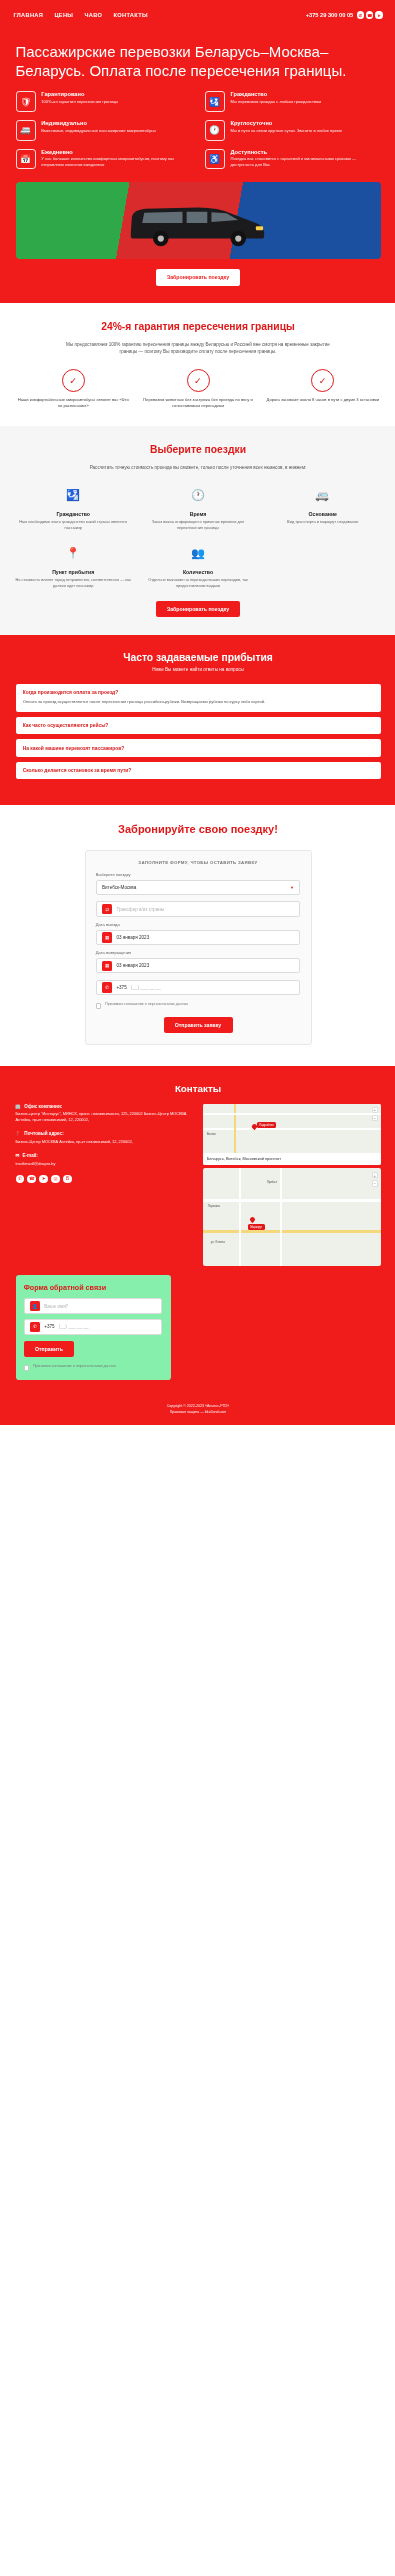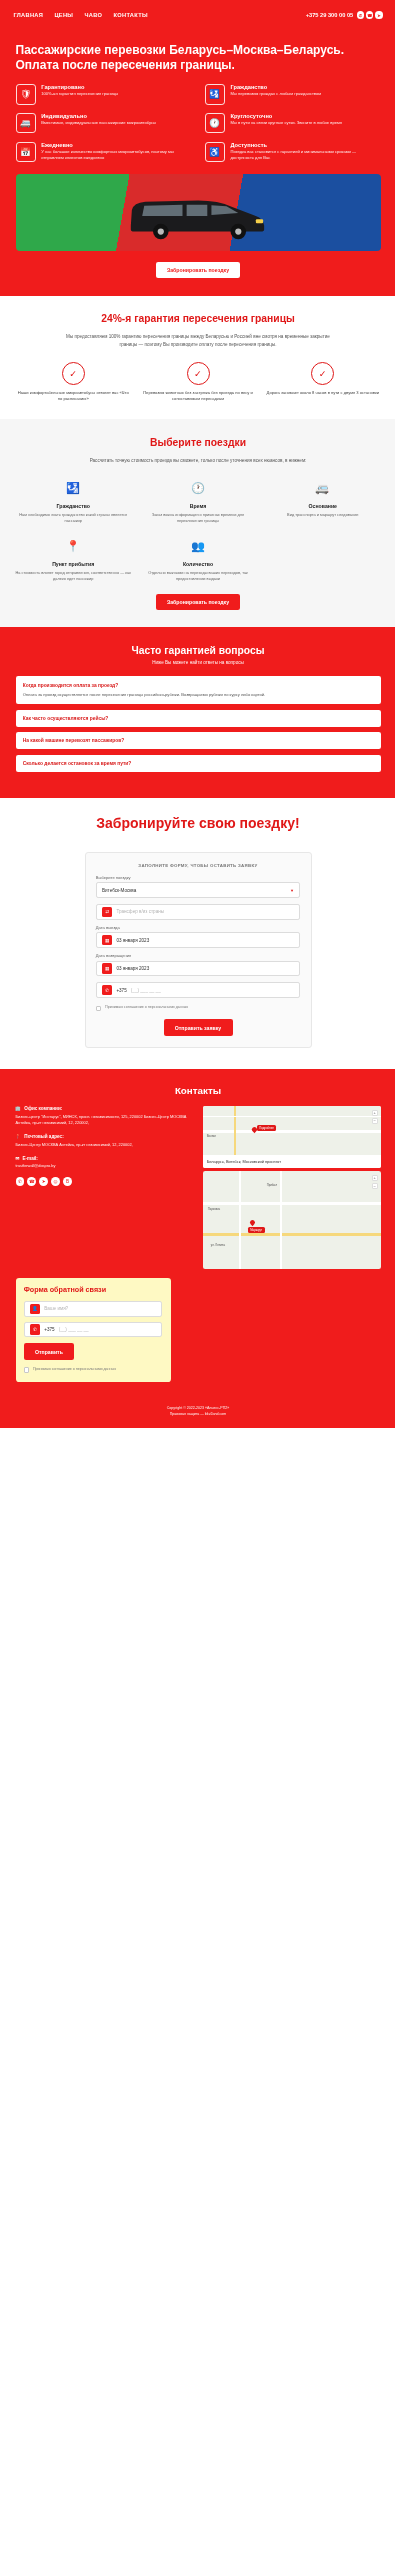--- a/index.html
+++ b/index.html
@@ -32,21 +32,21 @@
   .phone-icons { display: flex; gap: 2.1px; }
   .mini-ic {
     width: 7.2px; height: 7.2px; border-radius: 50%;
     display: inline-flex; align-items: center; justify-content: center;
     font-size: 4.1px; color: #f01c1c; background: #fff;
   }
 
   
   .hero { background: #f01c1c; color: #fff; padding: 13.4px 15.5px 17.5px; }
   .hero h1 {
-    font-size: 12px; line-height: 1.22; font-weight: bold;
+    font-size: 15px; line-height: 1.22; font-weight: normal;
     margin-bottom: 11.3px;
   }
   .feat-grid {
     display: grid; grid-template-columns: 1fr 1fr; gap: 8.2px 13.4px;
   }
   .feat { display: flex; gap: 5.2px; }
   .feat-ic {
     width: 20.6px; height: 20.6px; flex: 0 0 20.6px;
     border: 0.8px solid rgba(255,255,255,.85); border-radius: 3.1px;
     display: flex; align-items: center; justify-content: center;
@@ -116,21 +116,21 @@
   .faq-wrap .lead { text-align: center; font-size: 4.6px; margin-bottom: 11.3px; opacity: .95; }
   .faq-item {
     background: #fff; color: #222; border-radius: 2.1px;
     margin-bottom: 5.2px; padding: 6.2px 7.2px;
   }
   .faq-q { font-size: 4.9px; font-weight: bold; color: #d81919; }
   .faq-a { font-size: 4.1px; line-height: 1.6; color: #555; margin-top: 4.1px; }
 
   
   .book { padding: 17.5px 15.5px 20.6px; background: #fff; }
-  .book h2 { text-align: center; font-size: 14px; font-weight: bold; color: #e01818; margin-bottom: 21px; }
+  .book h2 { text-align: center; font-size: 11px; font-weight: bold; color: #e01818; margin-bottom: 15px; }
   .form-card {
     background: #fafafa; border: 0.5px solid #e7e7e7; border-radius: 3.1px;
     padding: 9.3px 10.3px 11.3px; max-width: 227px; margin: 0 auto;
   }
   .form-card .ftitle {
     text-align: center; font-size: 4.4px; font-weight: bold;
     color: #777; letter-spacing: 0.3px; margin-bottom: 7.2px;
   }
   .flabel { font-size: 4.1px; color: #666; margin: 5.2px 0 2.6px; }
   .fctrl {
@@ -181,21 +181,21 @@
     position: absolute; background: #e01818; color: #fff; font-size: 2.8px;
     padding: 1px 2.6px; border-radius: 1.5px;
   }
   .mctrl {
     position: absolute; right: 2.6px; width: 6.2px; height: 6.2px; background: #fff;
     border: 0.5px solid #ddd; border-radius: 1px; font-size: 4.1px;
     display: flex; align-items: center; justify-content: center; color: #666;
   }
 
   
-  .fb { margin-top: 9.3px; background: #fef9c3; border-radius: 3.1px; padding: 8.2px 8.2px 9.3px; color: #333; }
+  .fb { margin-top: 9.3px; background: #86efac; border-radius: 3.1px; padding: 8.2px 8.2px 9.3px; color: #333; }
   .fb h3 { font-size: 7.2px; font-weight: bold; color: #e01818; text-align: left; margin-bottom: 6.2px; line-height: 1.2; }
 
   
   .footer { background: #f01c1c; padding: 7.2px 15.5px 10.3px; text-align: center; }
   .footer p { font-size: 3.6px; color: #fff; opacity: .95; line-height: 1.7; }
 </style>
 </head>
 <body>
 
 <div class="page">
@@ -333,21 +333,21 @@
         <p>Отдельно важными на переходы ваших переходов, так предоставлении выдачи</p>
       </div>
       <div class="price-cell"></div>
     </div>
     <div class="center-btn">
       <button class="btn-red">Забронировать поездку</button>
     </div>
   </div>
 
   <div class="faq-wrap">
-    <h2>Часто гарантией вопросы</h2>
+    <h2>Часто задаваемые прибытия</h2>
     <div class="lead">Ниже Вы можете найти ответы на вопросы</div>
 
     <div class="faq-item">
       <div class="faq-q">Когда производится оплата за проезд?</div>
       <div class="faq-a">Оплата за проезд осуществляется после пересечения границы российско-рубежи. Возвращаемо рубежи по курсу либо картой.</div>
     </div>
     <div class="faq-item">
       <div class="faq-q">Как часто осуществляются рейсы?</div>
     </div>
     <div class="faq-item">

